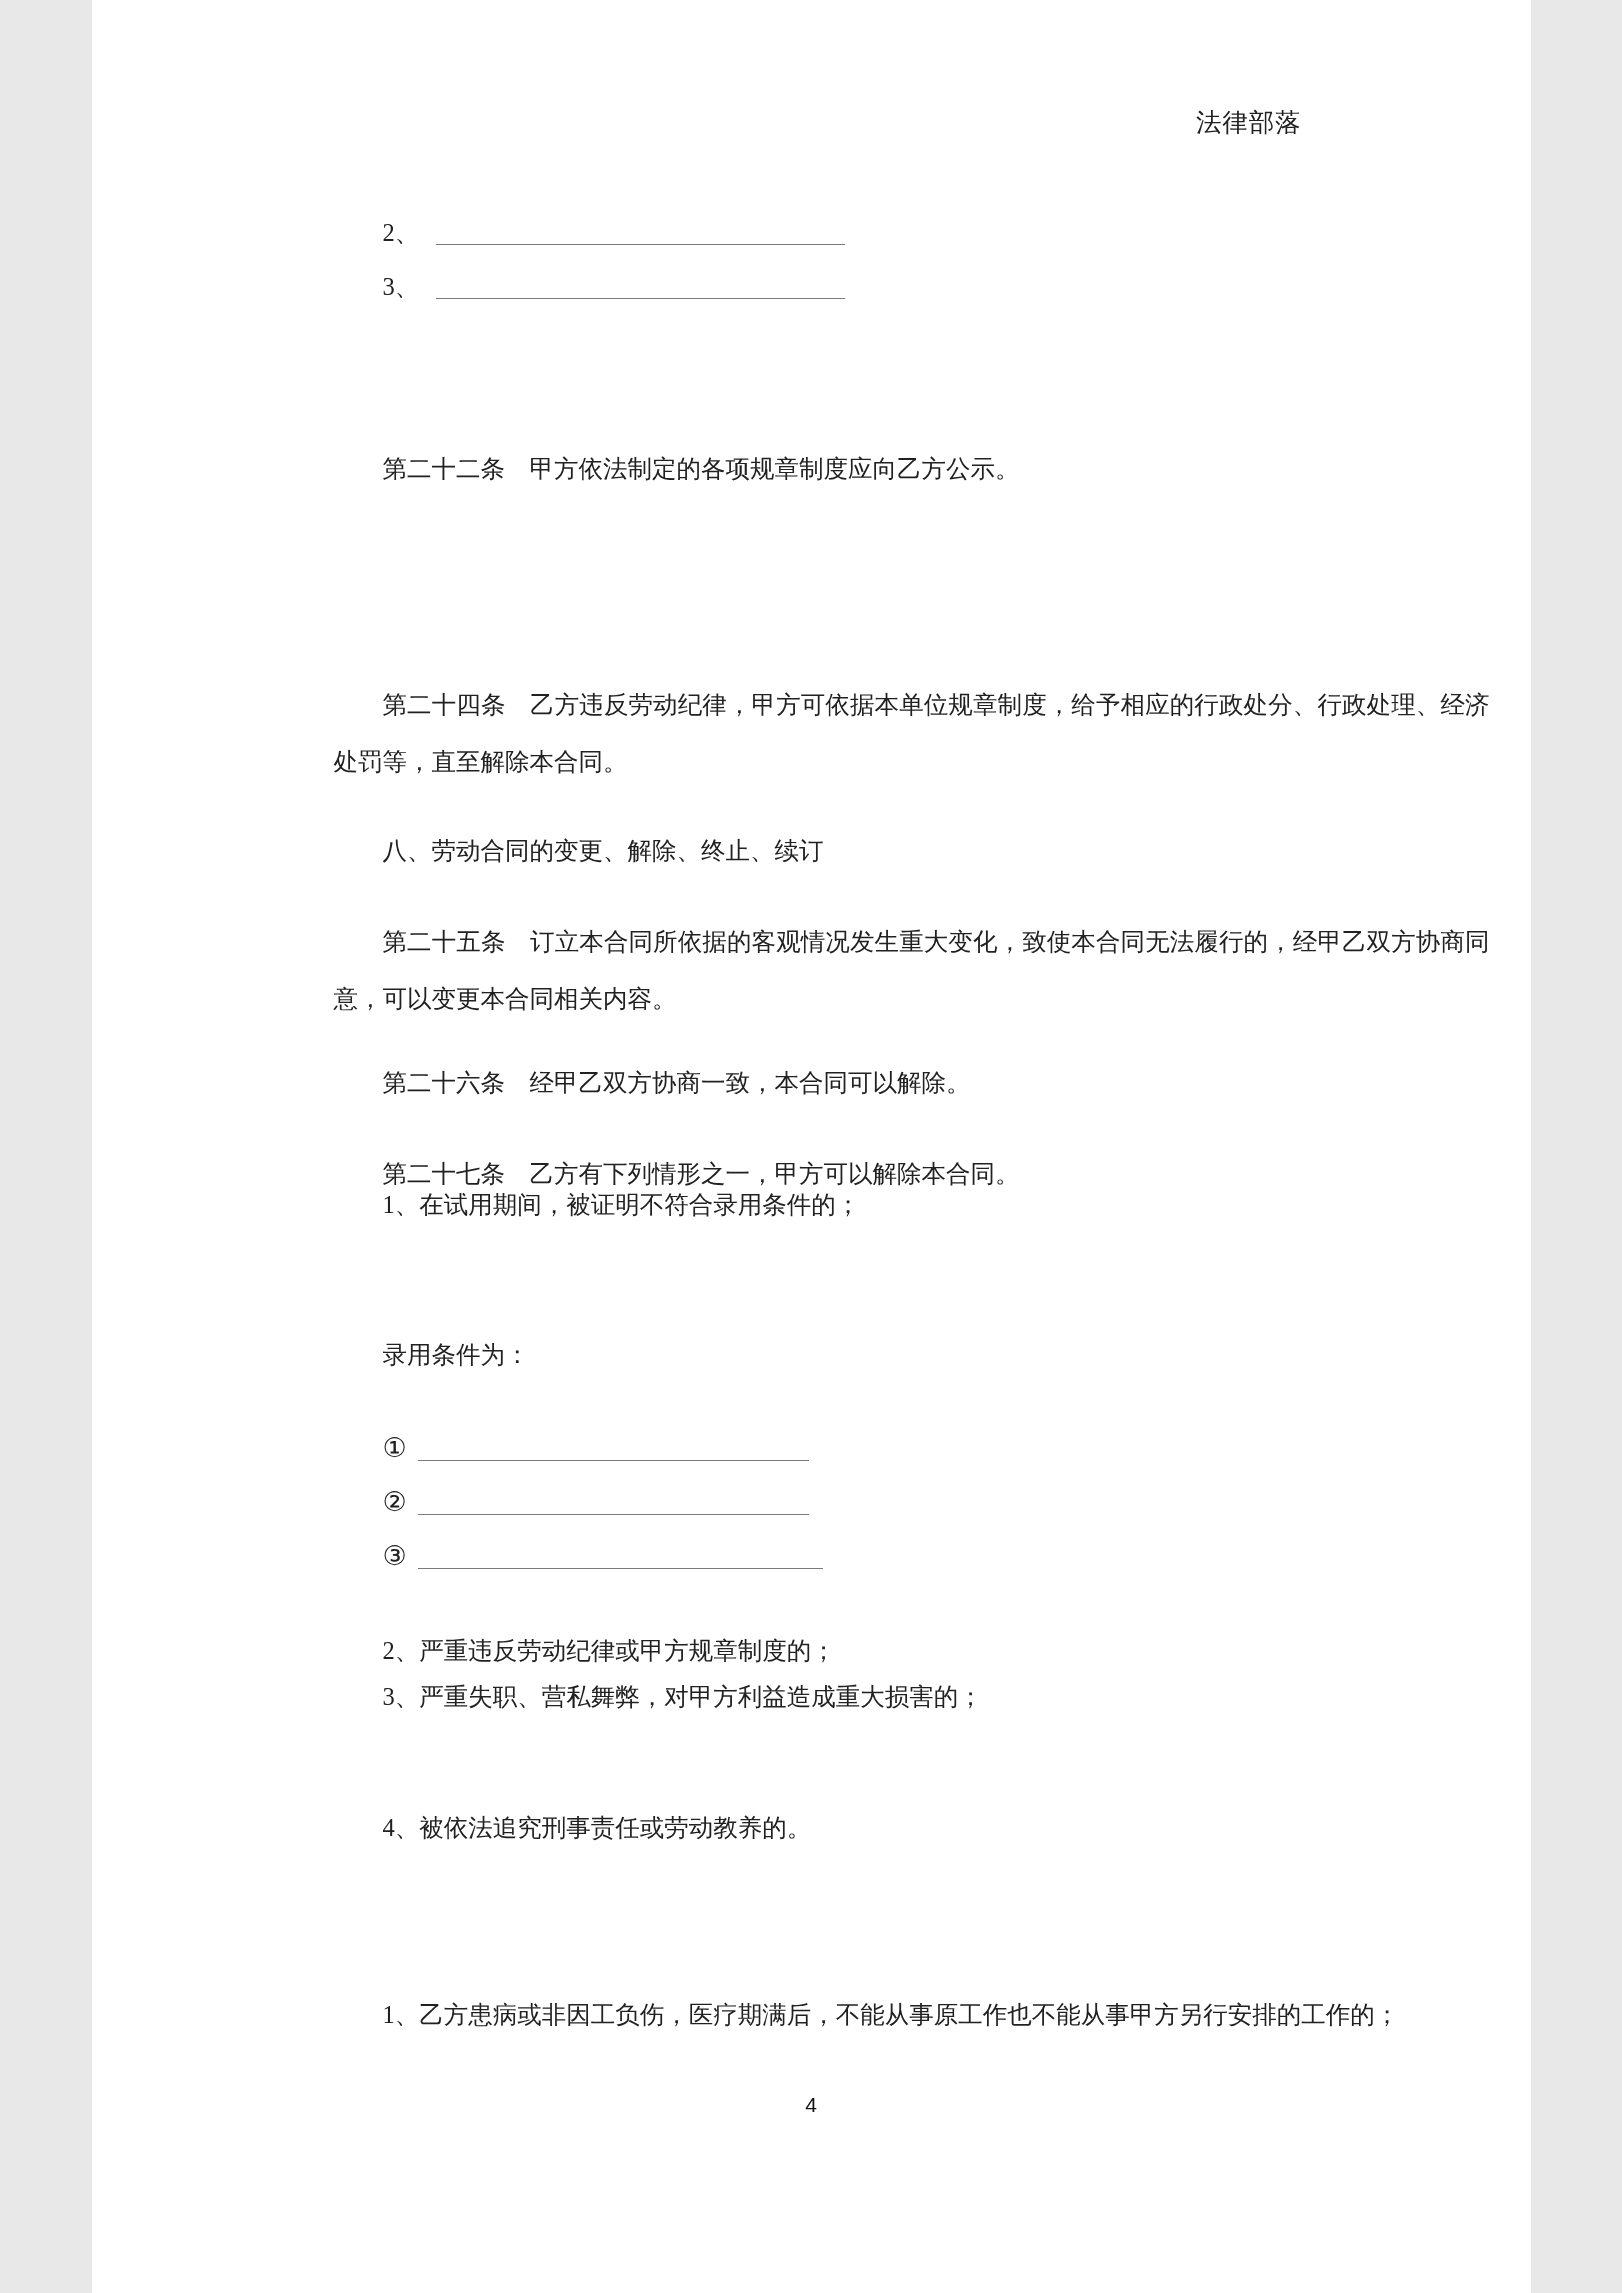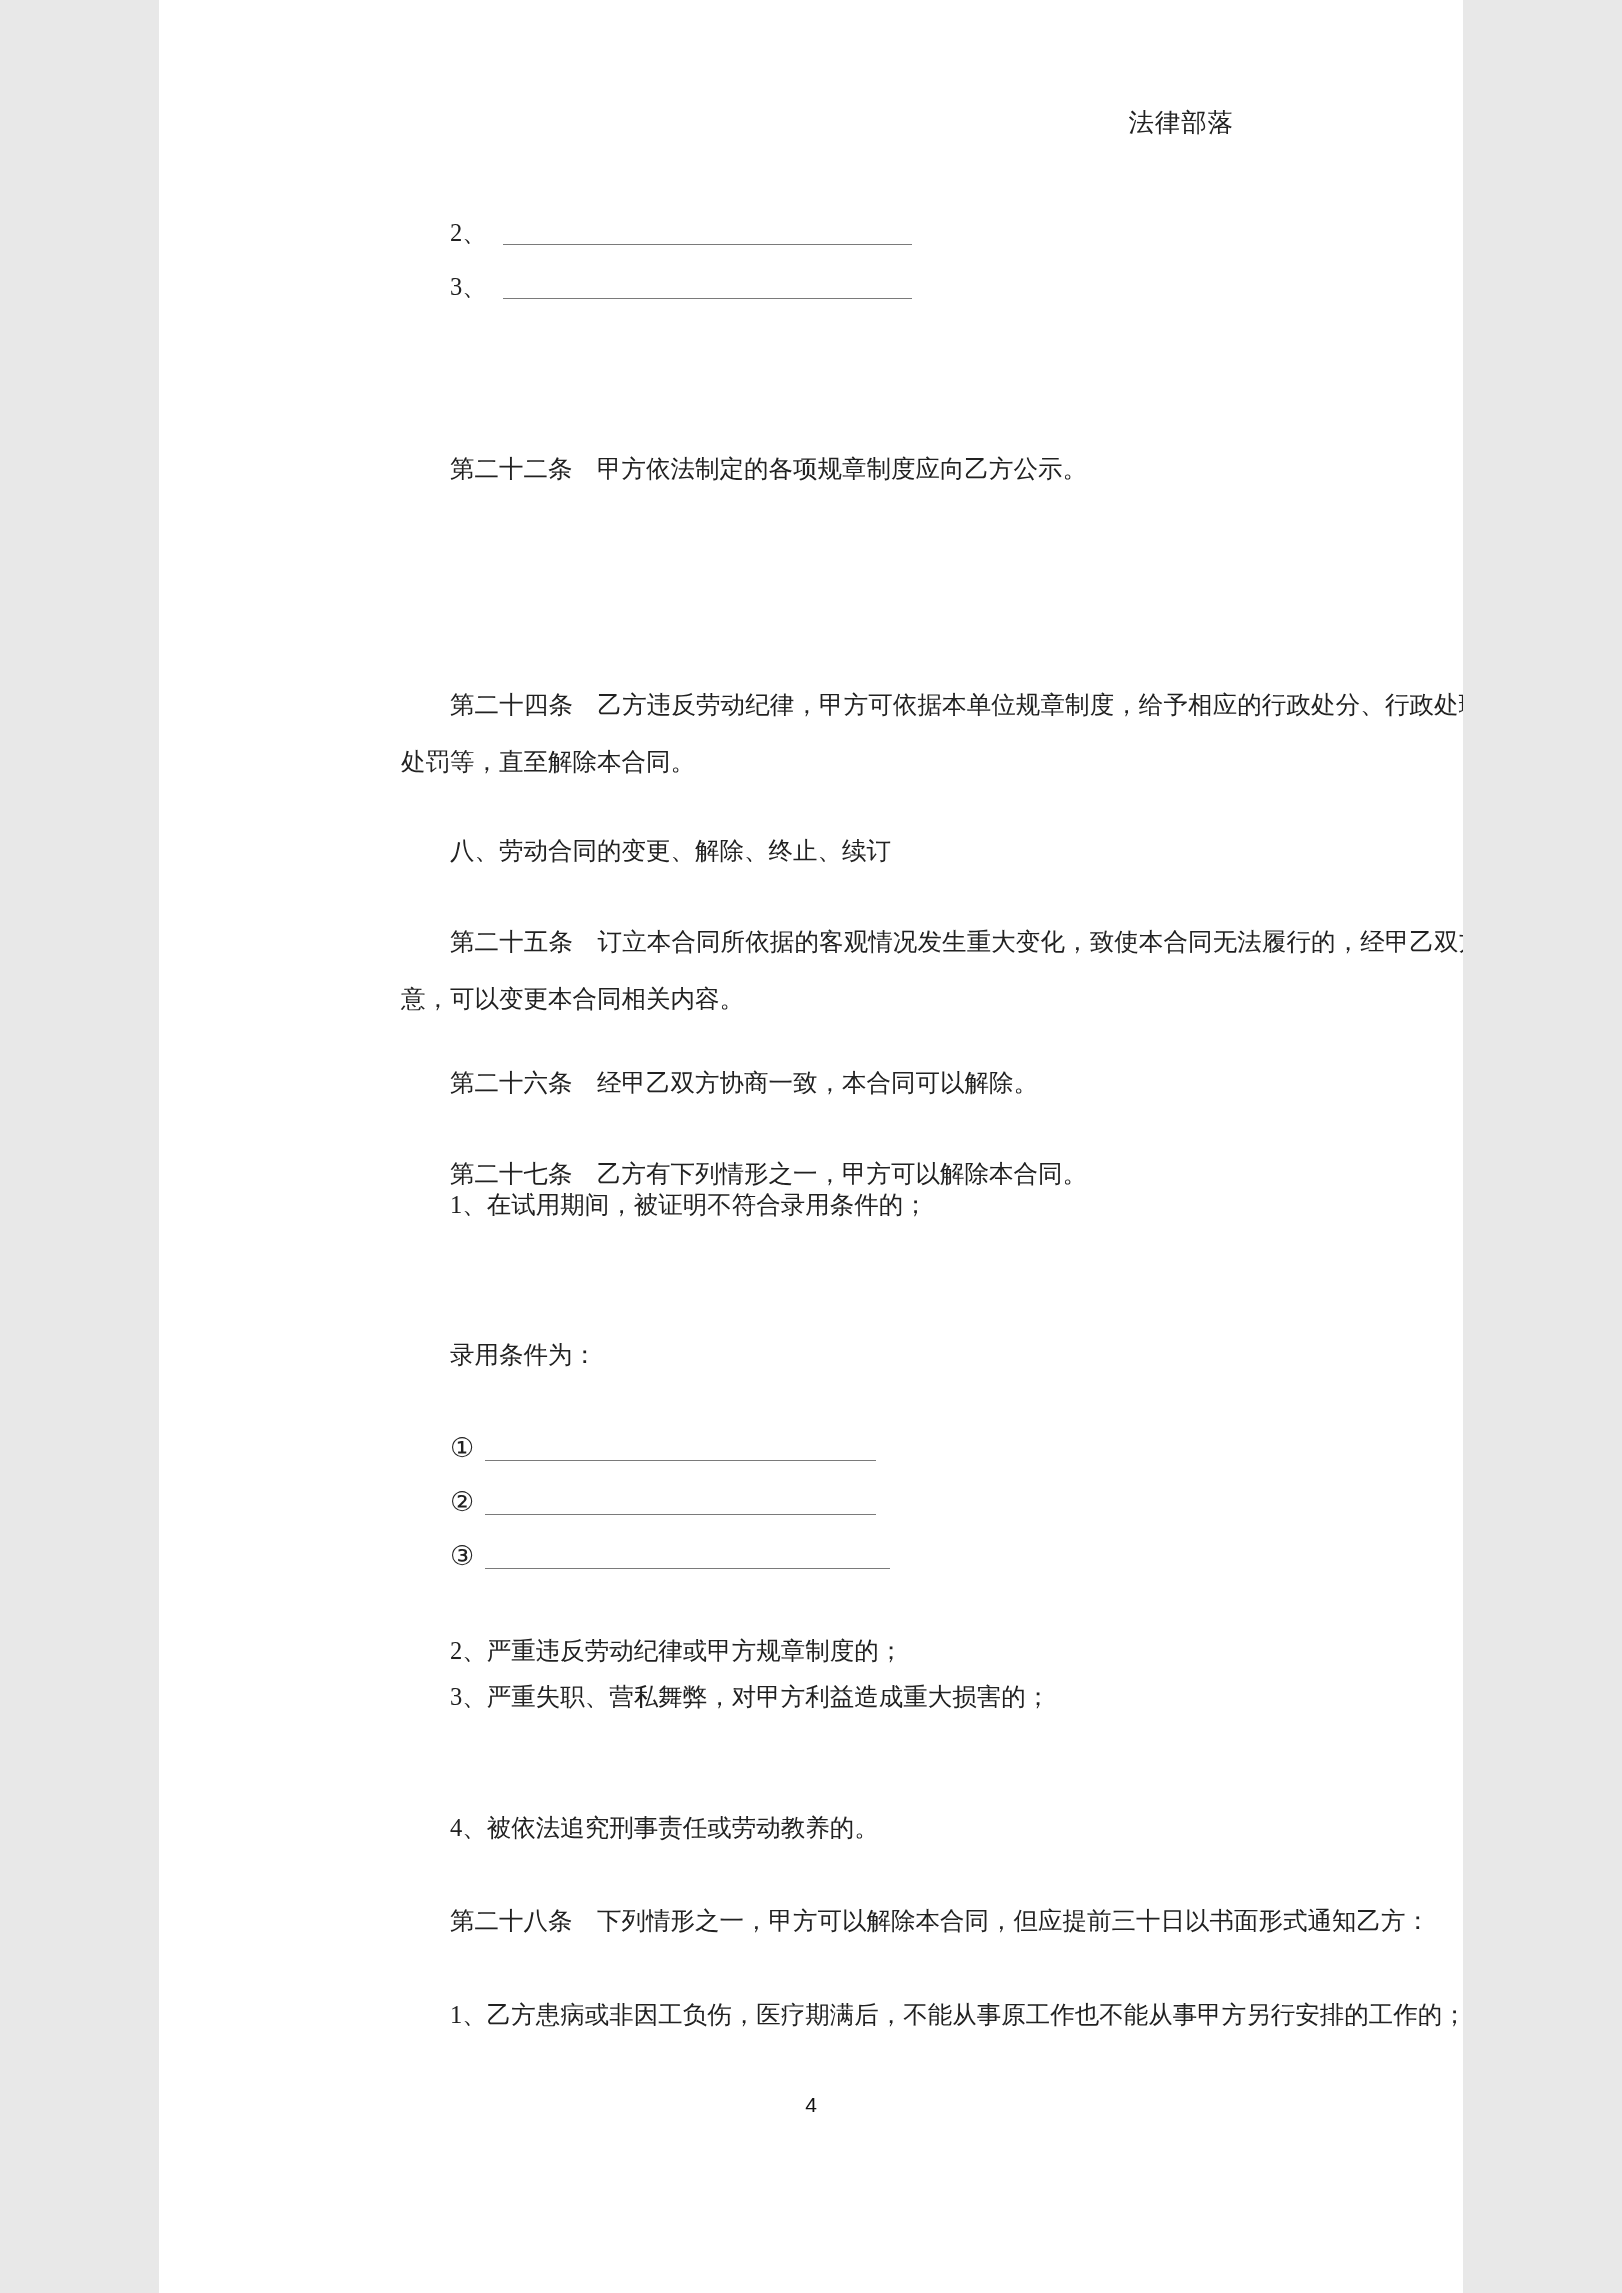--- a/index.html
+++ b/index.html
@@ -1,18 +1,18 @@
 <!DOCTYPE html>
 <html style="font-size:14.5px"><head>
 <meta charset="utf-8">
 <style>
   html, body { margin: 0; padding: 0; background: #e8e8e8; }
   .page {
     position: relative;
-    width: 1304px;
+    width: 1439px;
     height: 2294px;
     margin: 0 auto;
     background: #ffffff;
     overflow: hidden;
     font-family: "Liberation Serif", "DejaVu Serif", serif;
     color: #212121;
   }
   .hdr {
     position: absolute;
     top: 105px;
@@ -91,20 +91,19 @@
   <div class="line" style="top:1474px"><span class="circled">②</span><span class="blank b430"></span></div>
 
   <div class="line" style="top:1528px"><span class="circled">③</span><span class="blank b445"></span></div>
 
   <div class="line" style="top:1622px">2、严重违反劳动纪律或甲方规章制度的；</div>
 
   <div class="line" style="top:1668px">3、严重失职、营私舞弊，对甲方利益造成重大损害的；</div>
 
   <div class="line" style="top:1799px">4、被依法追究刑事责任或劳动教养的。</div>
 
-  <div class="line" style="top:1892px">第二十八条　下列情形之一，甲方可以解除本合同，但应提前三十日以书面形式通知乙方：</div>
 
   <div class="line para" style="top:1986px">1、乙方患病或非因工负伤，医疗期满后，不能从事原工作也不能从事甲方另行安排的工作的；</div>
 
   <div class="pagenum">4</div>
 
 </div>
 
 
 </body></html>

